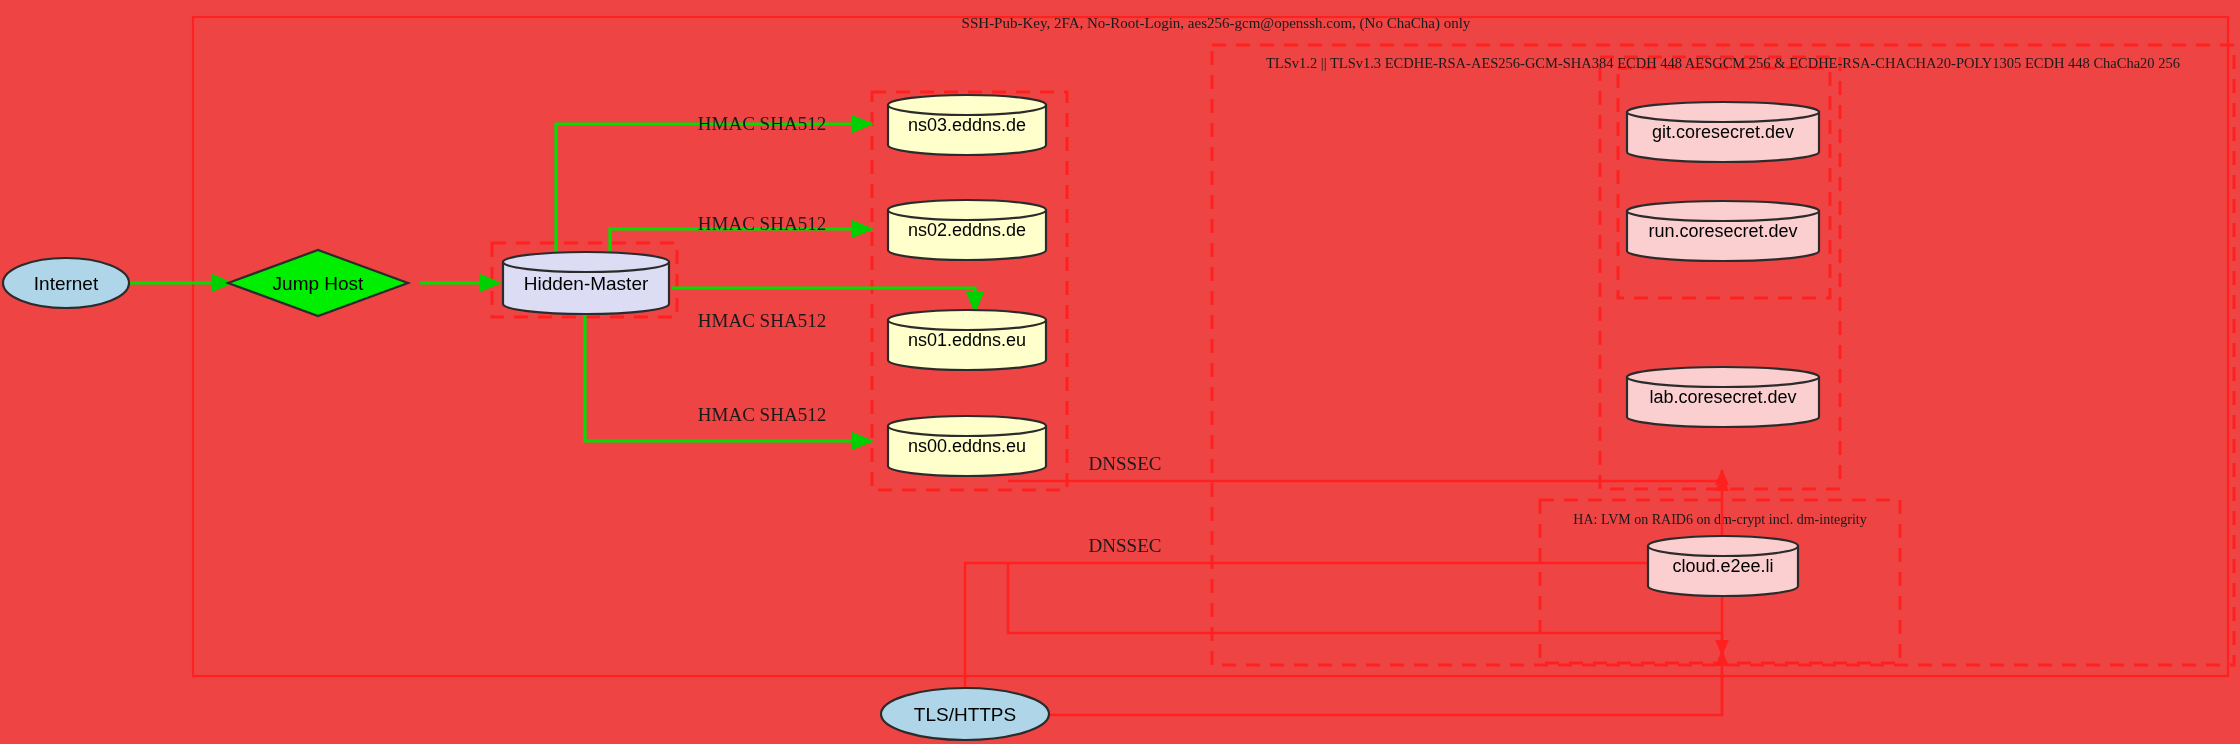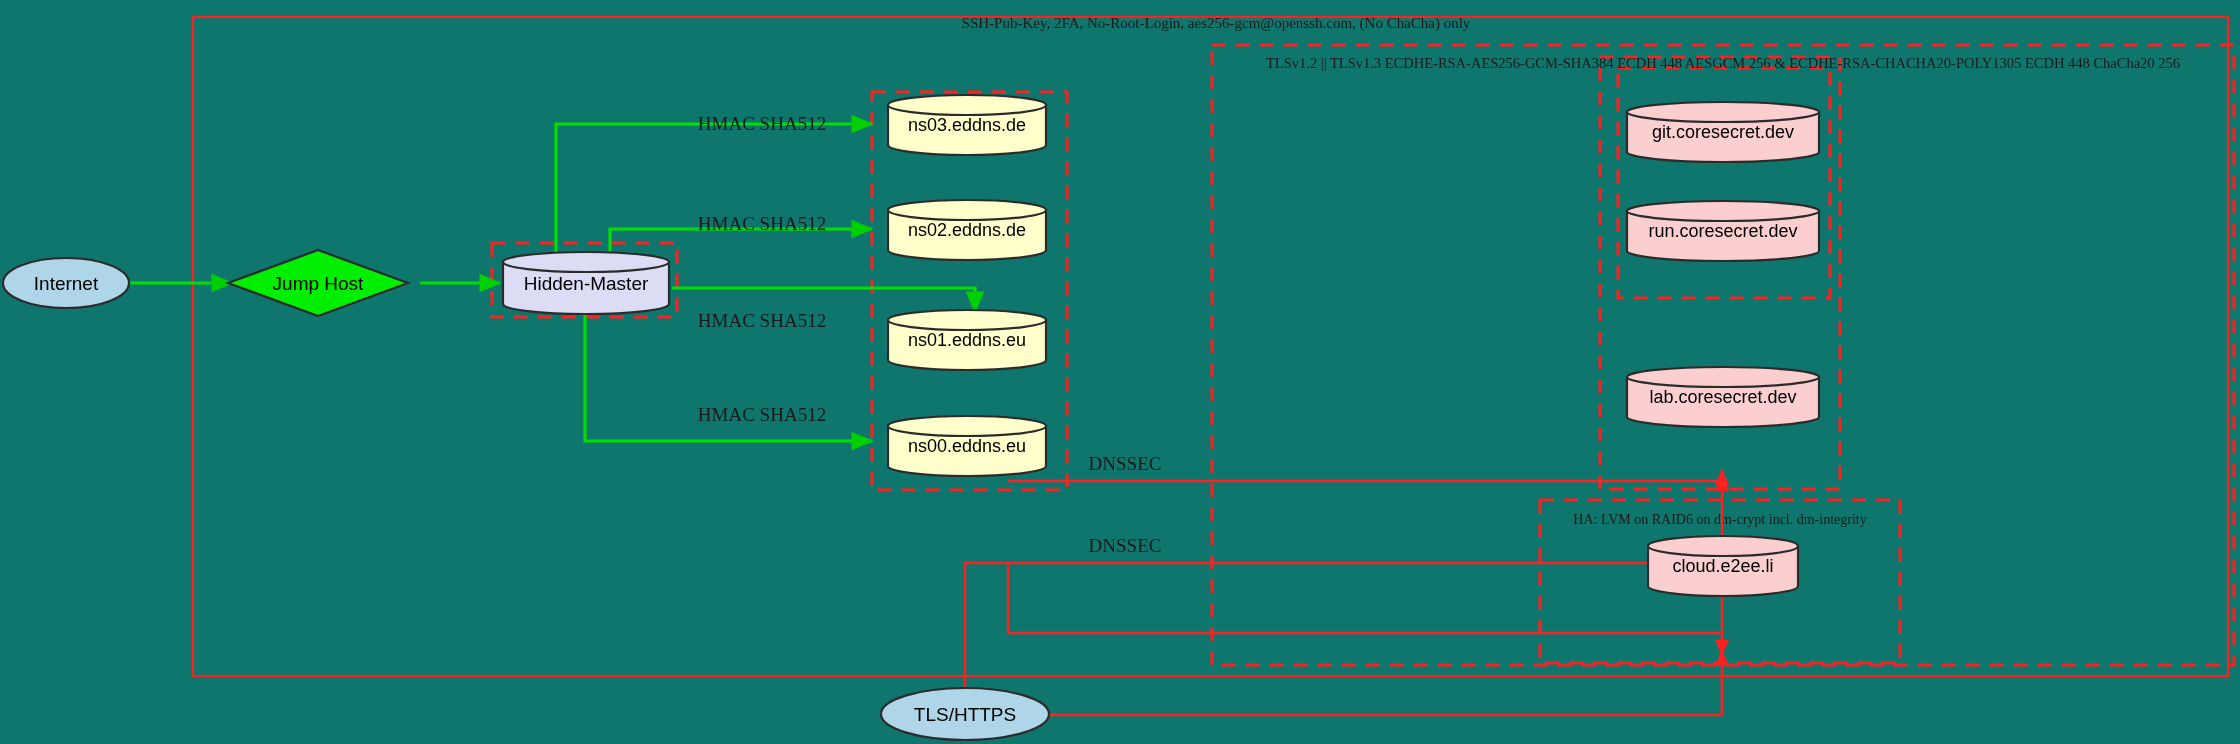--- a/index.html
+++ b/index.html
@@ -4,21 +4,21 @@
 <style>
   html, body {
     margin: 0;
     padding: 0;
     background: #ffffff;
   }
   #canvas {
     position: relative;
     width: 2240px;
     height: 744px;
-    background: #0f766e;
+    background: #ef4444;
     font-family: "Liberation Sans", sans-serif;
     overflow: hidden;
   }
   svg.diagram {
     position: absolute;
     left: 0;
     top: 0;
     width: 2240px;
     height: 744px;
   }

